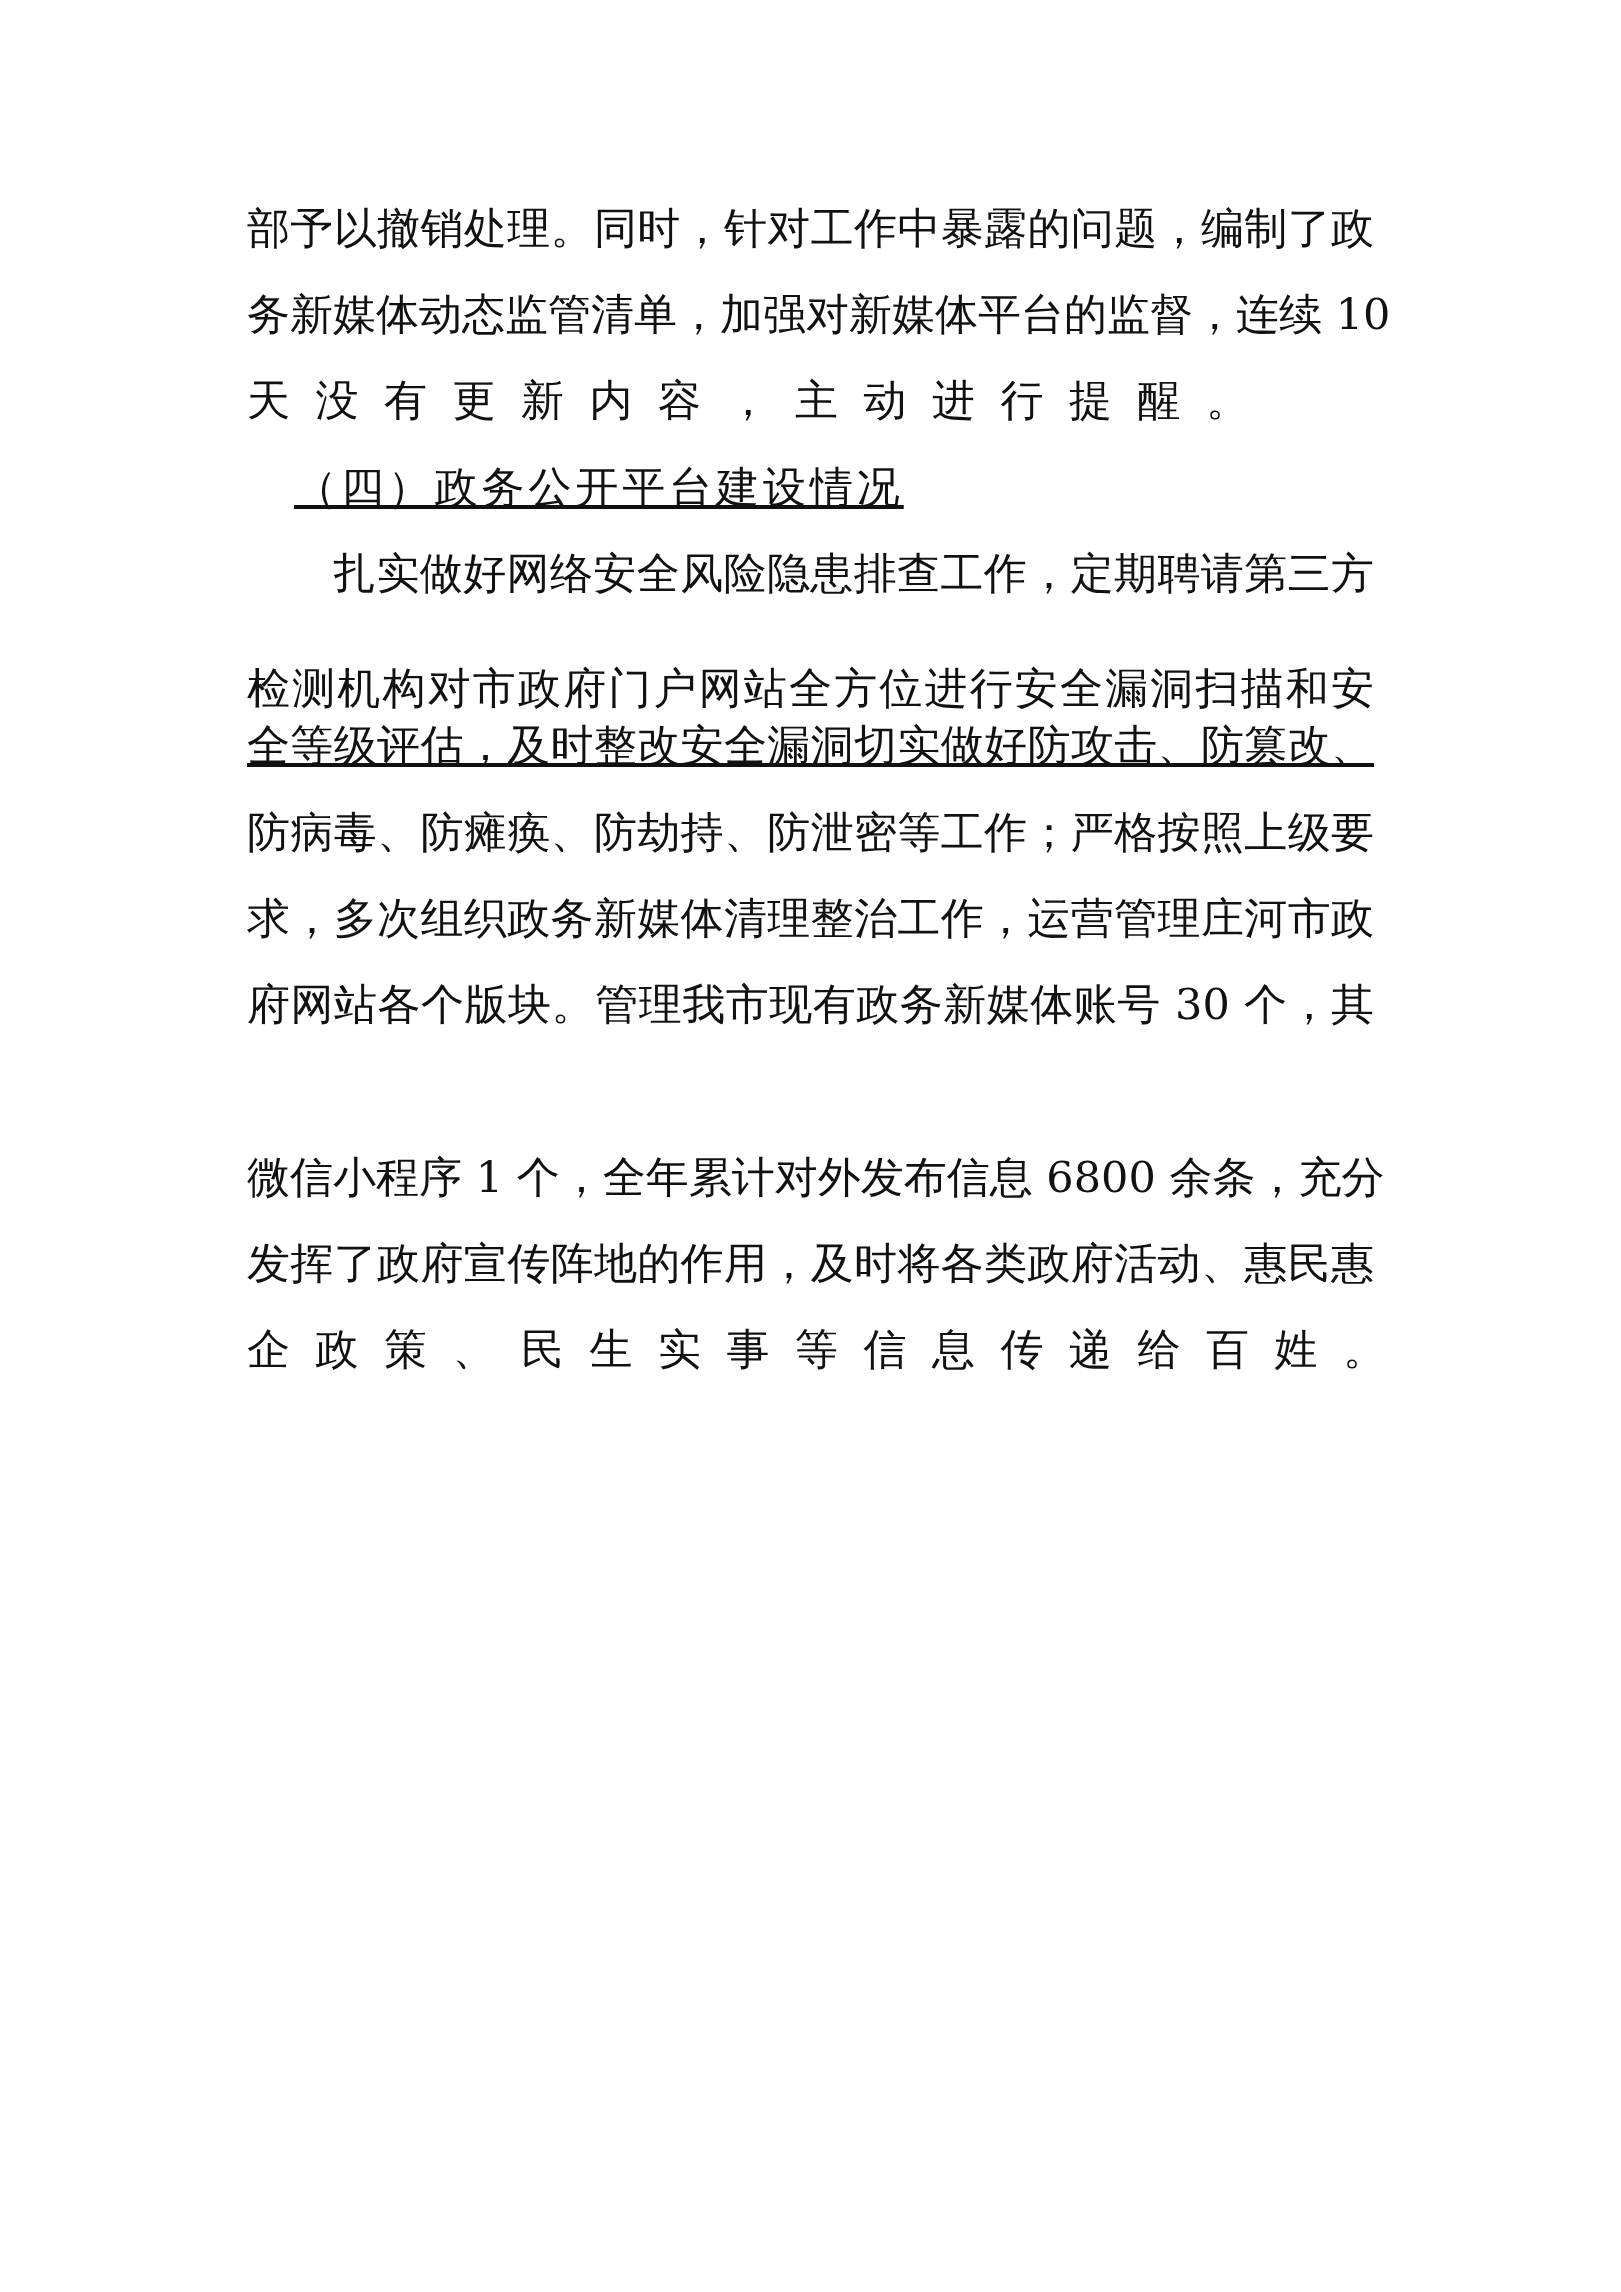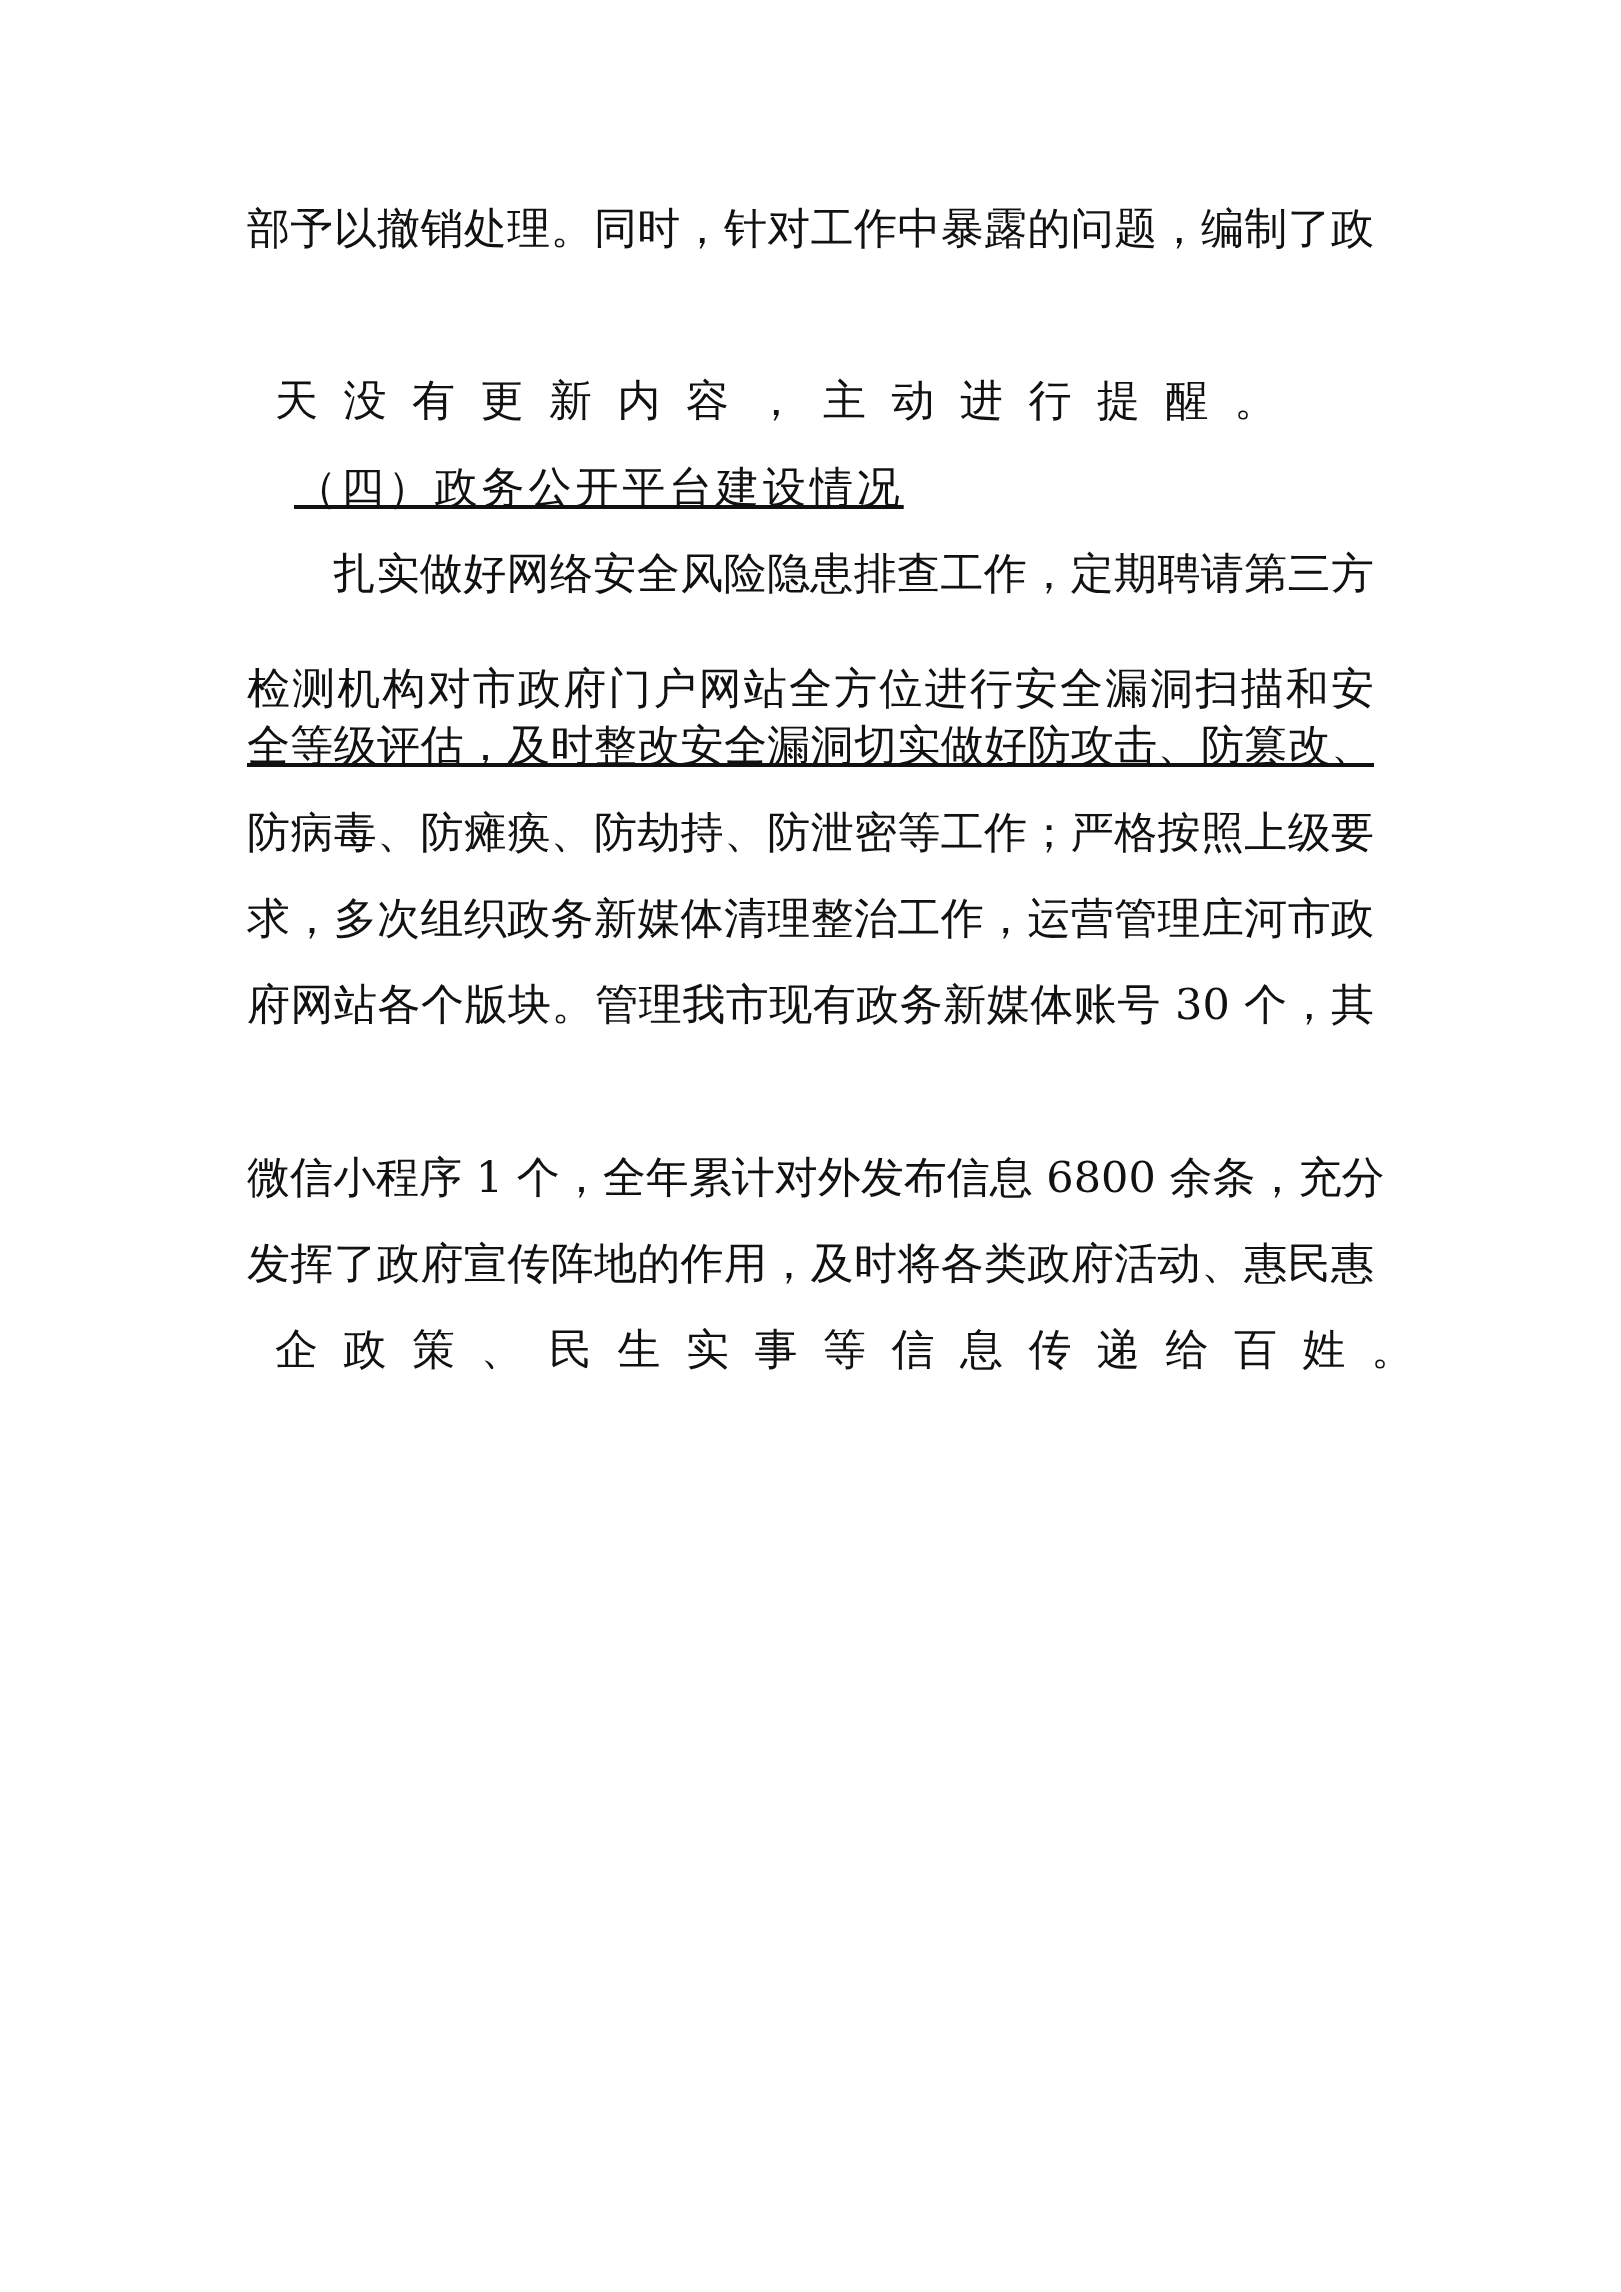--- a/index.html
+++ b/index.html
@@ -2,29 +2,30 @@
 <html><head>
 <meta charset="utf-8">
 <style>
   html, body { margin: 0; padding: 0; background: #ffffff; }
   body { width: 1621px; height: 2293px; position: relative; overflow: hidden;
          font-family: "DejaVu Serif", "Liberation Serif", serif; color: #111; }
   .page { position: absolute; left: 0; top: 0; width: 1621px; height: 2293px; }
   .line { position: absolute; left: 247px; width: 1127px; height: 59px;
           font-size: 43px; line-height: 59px; white-space: nowrap;
           text-align: justify; text-align-last: justify; }
-  .line.last { text-align-last: left; letter-spacing: 25.5px; margin-left: 28px; }
+  .line.last { text-align-last: left; letter-spacing: 25.5px; }
   .line.heading { text-align-last: left; letter-spacing: 3.9px; }
 </style>
 </head>
 <body>
 
 <div class="page">
 
   <div class="line" style="top:199px;">部予以撤销处理。同时，针对工作中暴露的问题，编制了政</div>
+  <div class="line" style="top:285px;">务新媒体动态监管清单，加强对新媒体平台的监督，连续 10</div>
   <div class="line last" style="top:371px;">天没有更新内容，主动进行提醒。</div>
 
   <div class="line heading" style="top:458px; left:294px;text-decoration:underline;">（四）政务公开平台建设情况</div>
 
   <div class="line" style="top:544px; left:333px; width:1041px;">扎实做好网络安全风险隐患排查工作，定期聘请第三方</div>
   <div class="line" style="top:630px;margin-top:29px;">检测机构对市政府门户网站全方位进行安全漏洞扫描和安</div>
   <div class="line" style="top:716px;text-decoration:underline;">全等级评估，及时整改安全漏洞切实做好防攻击、防篡改、</div>
   <div class="line" style="top:803px;">防病毒、防瘫痪、防劫持、防泄密等工作；严格按照上级要</div>
   <div class="line" style="top:889px;">求，多次组织政务新媒体清理整治工作，运营管理庄河市政</div>
   <div class="line" style="top:975px;">府网站各个版块。管理我市现有政务新媒体账号 30 个，其</div>

